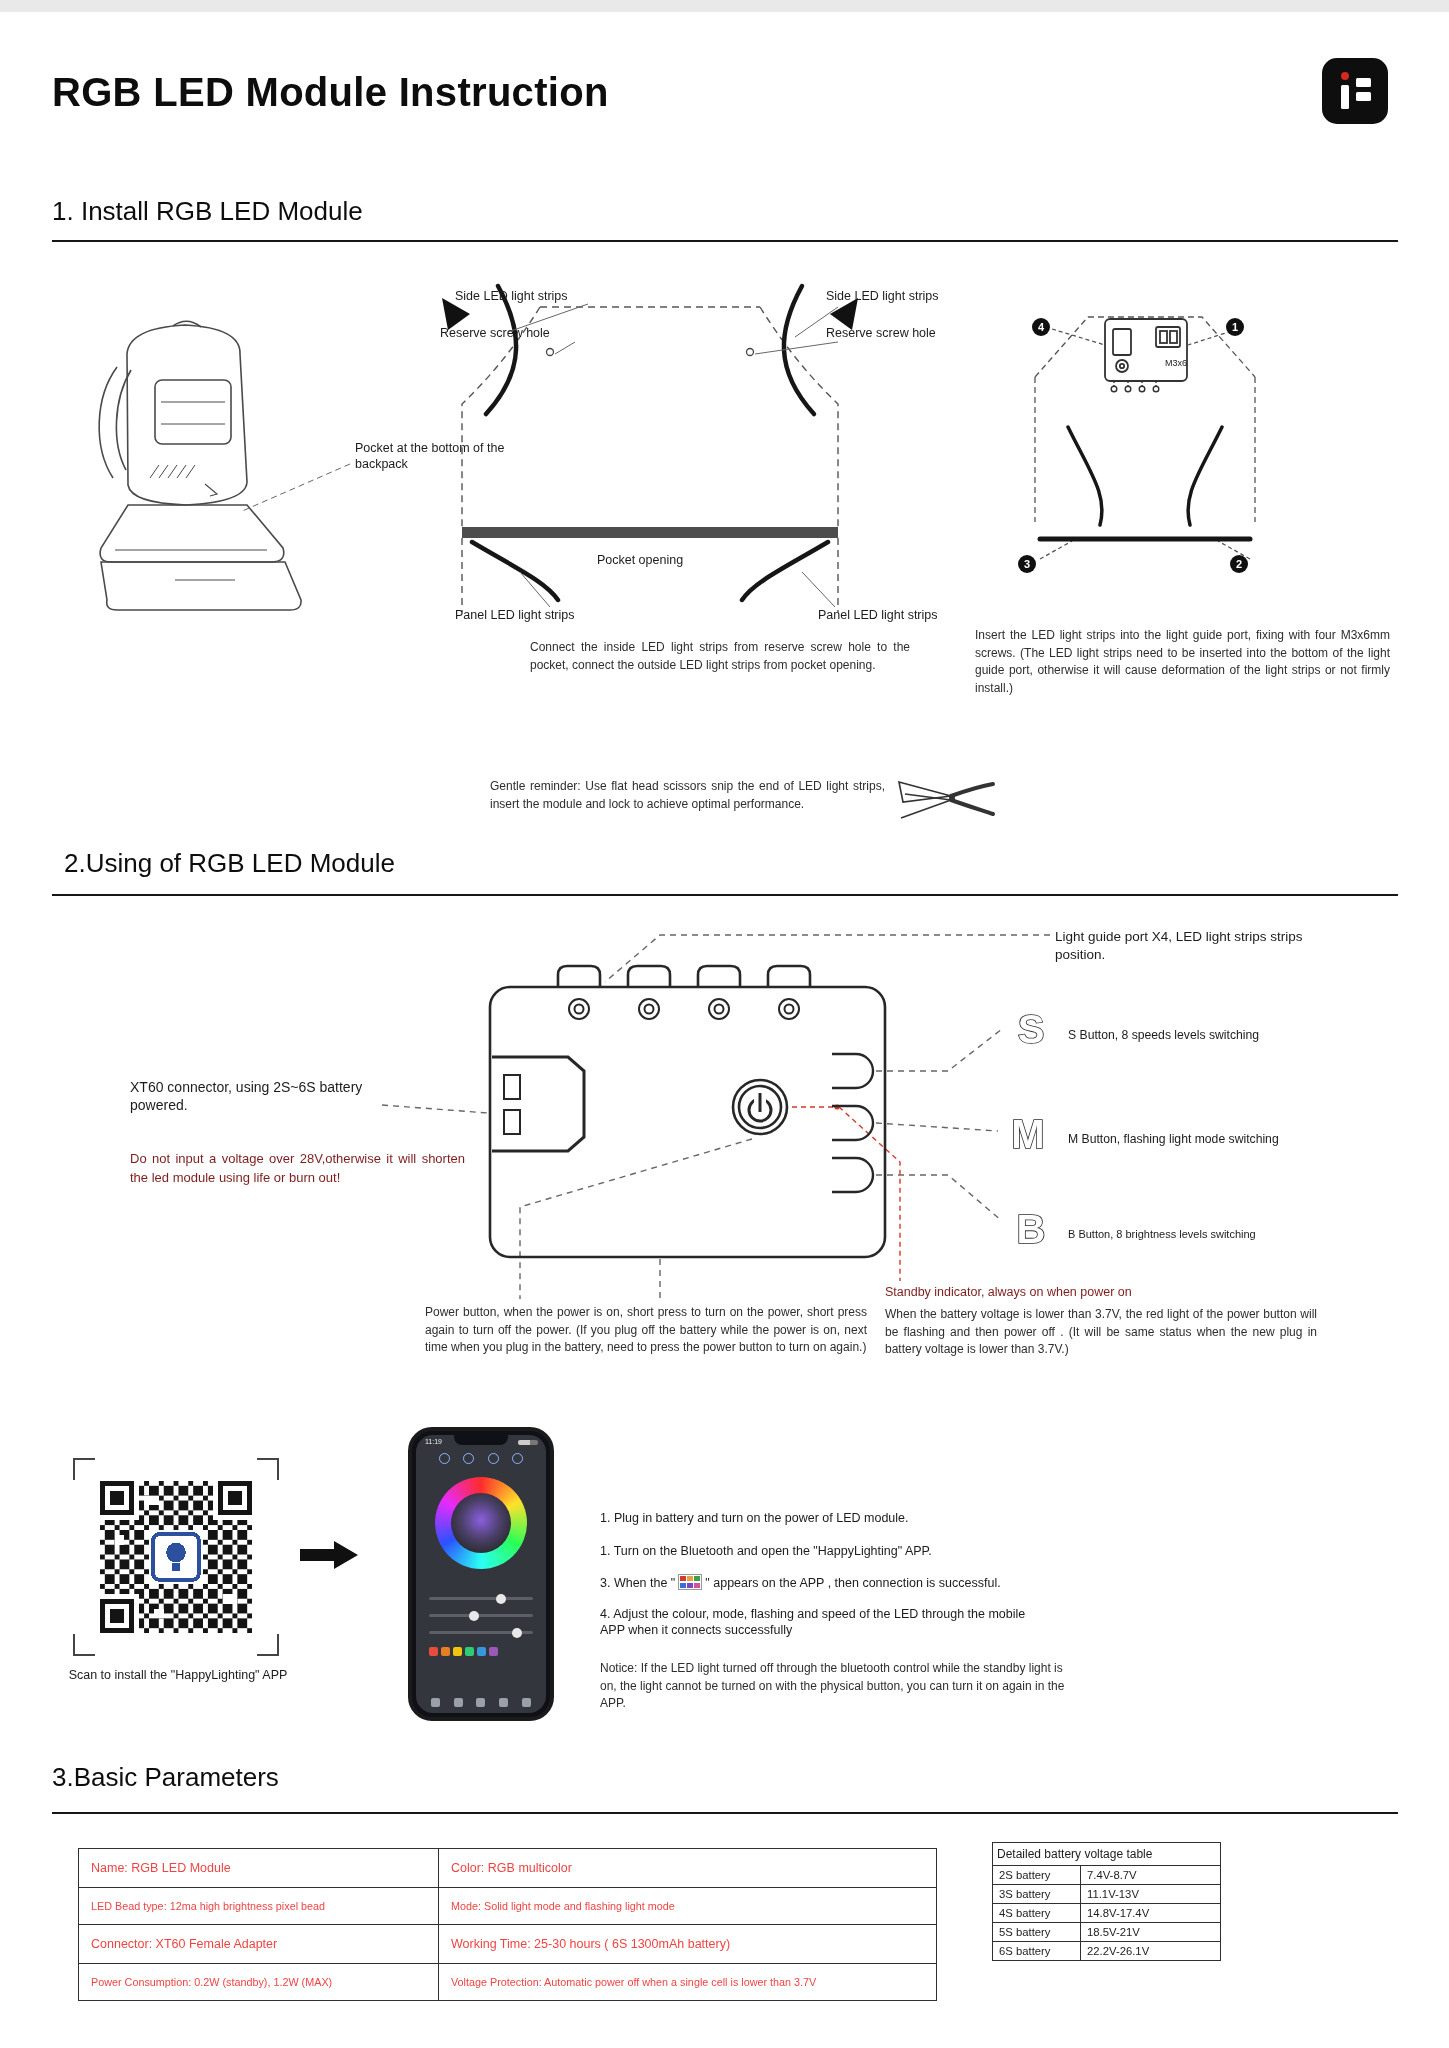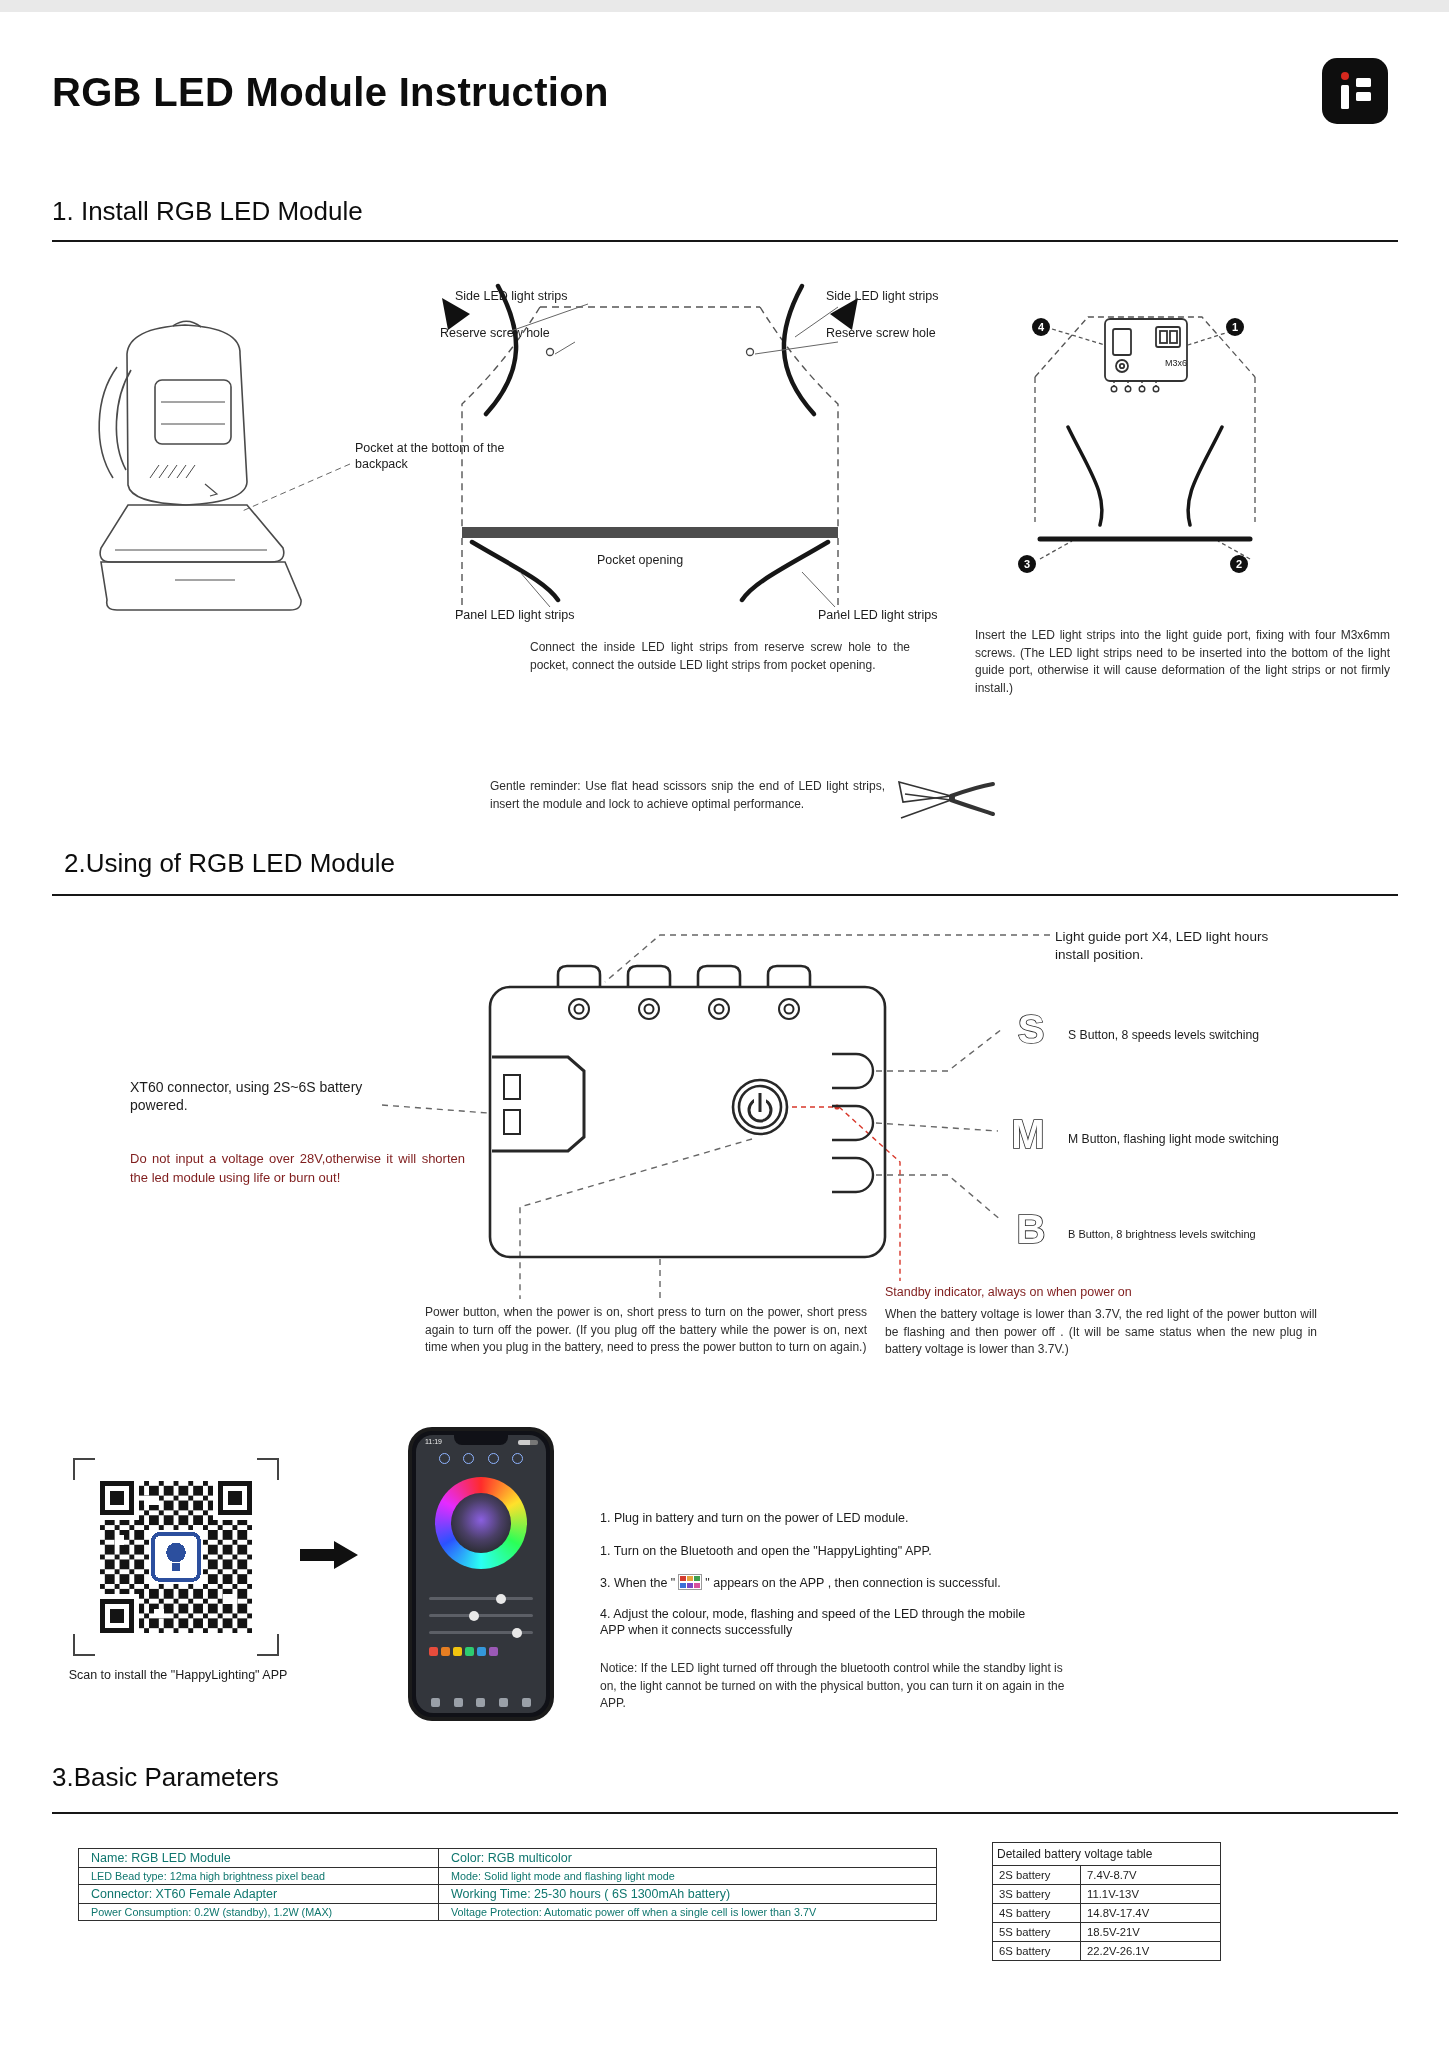--- a/index.html
+++ b/index.html
@@ -39,21 +39,21 @@
   .psliders{position:absolute;top:148px;left:13px;right:13px}
   .psl{position:relative;height:3px;background:#5c5f66;border-radius:2px;margin:14px 0}
   .psl i{position:absolute;top:-3.5px;width:10px;height:10px;border-radius:50%;background:#e8e8e8}
   .pstrip{position:absolute;top:212px;left:13px;right:13px;display:flex;gap:3px;align-items:center}
   .pstrip i{width:9px;height:9px;border-radius:2px;display:block}
   .pnav{position:absolute;bottom:6px;left:8px;right:8px;display:flex;justify-content:space-around}
   .pnav i{width:9px;height:9px;border-radius:2px;background:#9aa0a8;display:block}
   .conn-icon{display:inline-block;vertical-align:-3px;margin:0 3px}
   
   table.params{position:absolute;left:78px;top:1836px;border-collapse:collapse;width:858px;table-layout:fixed}
-  table.params td{border:1px solid #2f2f2f;padding:2px 12px;color:#0f766e}
+  table.params td{border:1px solid #2f2f2f;padding:12px 12px;color:#ef4444}
   table.params tr.md td{font-size:12.5px}
   table.params tr.sm td{font-size:10.8px}
   table.bat{position:absolute;left:992px;top:1830px;border-collapse:collapse;table-layout:fixed}
   table.bat td{border:1px solid #2f2f2f;font-size:11.3px;text-align:left;padding:3px 6px;color:#1d1d1d}
   table.bat td.t{font-size:12px;padding:4px}
   .glyph-svg text{font-family:"Liberation Sans",sans-serif}
 </style>
 </head>
 <body>
 
@@ -234,21 +234,21 @@
   <svg class="abs glyph-svg" style="left:1008px;top:993px" width="46" height="48" viewBox="0 0 46 48">
     <text x="23" y="38" text-anchor="middle" font-size="40" font-weight="bold" fill="#ffffff" stroke="#2b2b2b" stroke-width="1.6" paint-order="stroke">S</text>
   </svg>
   <svg class="abs glyph-svg" style="left:1000px;top:1098px" width="56" height="48" viewBox="0 0 56 48">
     <text x="28" y="38" text-anchor="middle" font-size="40" font-weight="bold" fill="#ffffff" stroke="#2b2b2b" stroke-width="1.6" paint-order="stroke">M</text>
   </svg>
   <svg class="abs glyph-svg" style="left:1008px;top:1193px" width="46" height="48" viewBox="0 0 46 48">
     <text x="23" y="38" text-anchor="middle" font-size="40" font-weight="bold" fill="#ffffff" stroke="#2b2b2b" stroke-width="1.6" paint-order="stroke">B</text>
   </svg>
 
-  <div class="abs lbl" style="left:1055px;top:916px;width:250px;font-size:13.5px">Light guide port X4, LED light hours install position.</div>
+  <div class="abs lbl" style="left:1055px;top:916px;width:250px;font-size:13.5px">Light guide port X4, LED light strips strips position.</div>
   <div class="abs lbl" style="left:1068px;top:1016px;width:330px;font-size:12.2px">S Button, 8 speeds levels switching</div>
   <div class="abs lbl" style="left:1068px;top:1120px;width:340px;font-size:12.2px">M Button, flashing light mode switching</div>
   <div class="abs lbl" style="left:1068px;top:1215px;width:340px;font-size:11px">B Button, 8 brightness levels switching</div>
   <div class="abs lbl" style="left:130px;top:1066px;width:245px;font-size:14px">XT60 connector, using 2S~6S battery powered.</div>
   <div class="abs cap red" style="left:130px;top:1138px;width:335px;font-size:13px">Do not input a voltage over 28V,otherwise it will shorten the led module using life or burn out!</div>
   <div class="abs cap" style="left:425px;top:1292px;width:442px">Power button, when the power is on, short press to turn on the power, short press again to turn off the power. (If you plug off the battery while the power is on, next time when you plug in the battery, need to press the power button to turn on again.)</div>
   <div class="abs lbl red" style="left:885px;top:1272px;font-size:12.5px">Standby indicator, always on when power on</div>
   <div class="abs cap" style="left:885px;top:1294px;width:432px">When the battery voltage is lower than 3.7V, the red light of the power button will be flashing and then power off . (It will be same status when the new plug in battery voltage is lower than 3.7V.)</div>
 
   <div class="abs qc tl" style="left:73px;top:1446px"></div>

